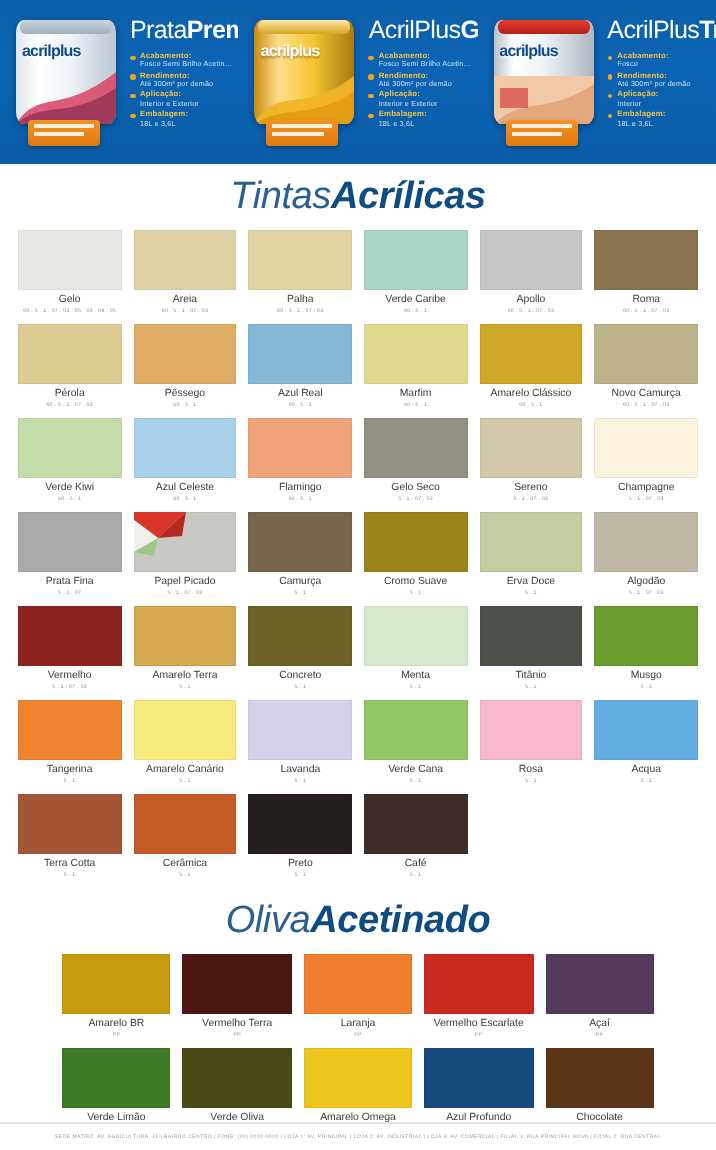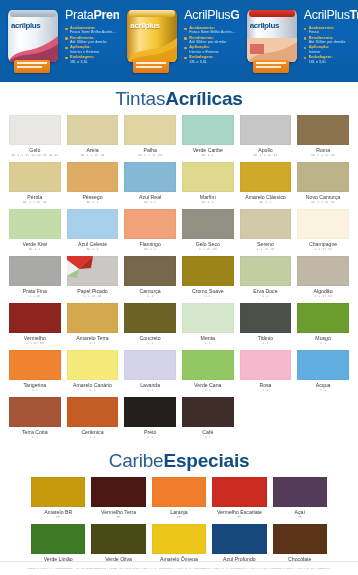--- a/index.html
+++ b/index.html
@@ -98,20 +98,21 @@
   }
 
   
   .sec-title{
     text-align:center;
     font-size:19px;
     color:#2a5f8f;
     font-weight:300;
     letter-spacing:-.2px;
     padding:6px 0 5px 0;
+    font-style:italic;
   }
   .sec-title b{color:#0f4c81;font-weight:bold;}
 
   
   .grid{
     display:flex;flex-wrap:wrap;
     padding:0 6px;
   }
   .cell{
     width:16.666%;
@@ -504,21 +505,21 @@
       <span class="ccode">5 . 1</span>
     </div>
     <div class="cell">
       <div class="chip" style="background: rgb(63, 45, 42);"></div>
       <span class="cname">Café</span>
       <span class="ccode">5 . 1</span>
     </div>
   </div>
 
 <div class="sec-title">
-  <span>Caribe</span><b>Especiais</b>
+  <span>Oliva</span><b>Acetinado</b>
 </div>
 
 <div class="grid-special" id="special-grid">
     <div class="cell">
       <div class="chip" style="background: rgb(199, 154, 12);"></div>
       <span class="cname">Amarelo BR</span>
       <span class="ccode">PP</span>
     </div>
     <div class="cell">
       <div class="chip" style="background: rgb(74, 23, 18);"></div>

